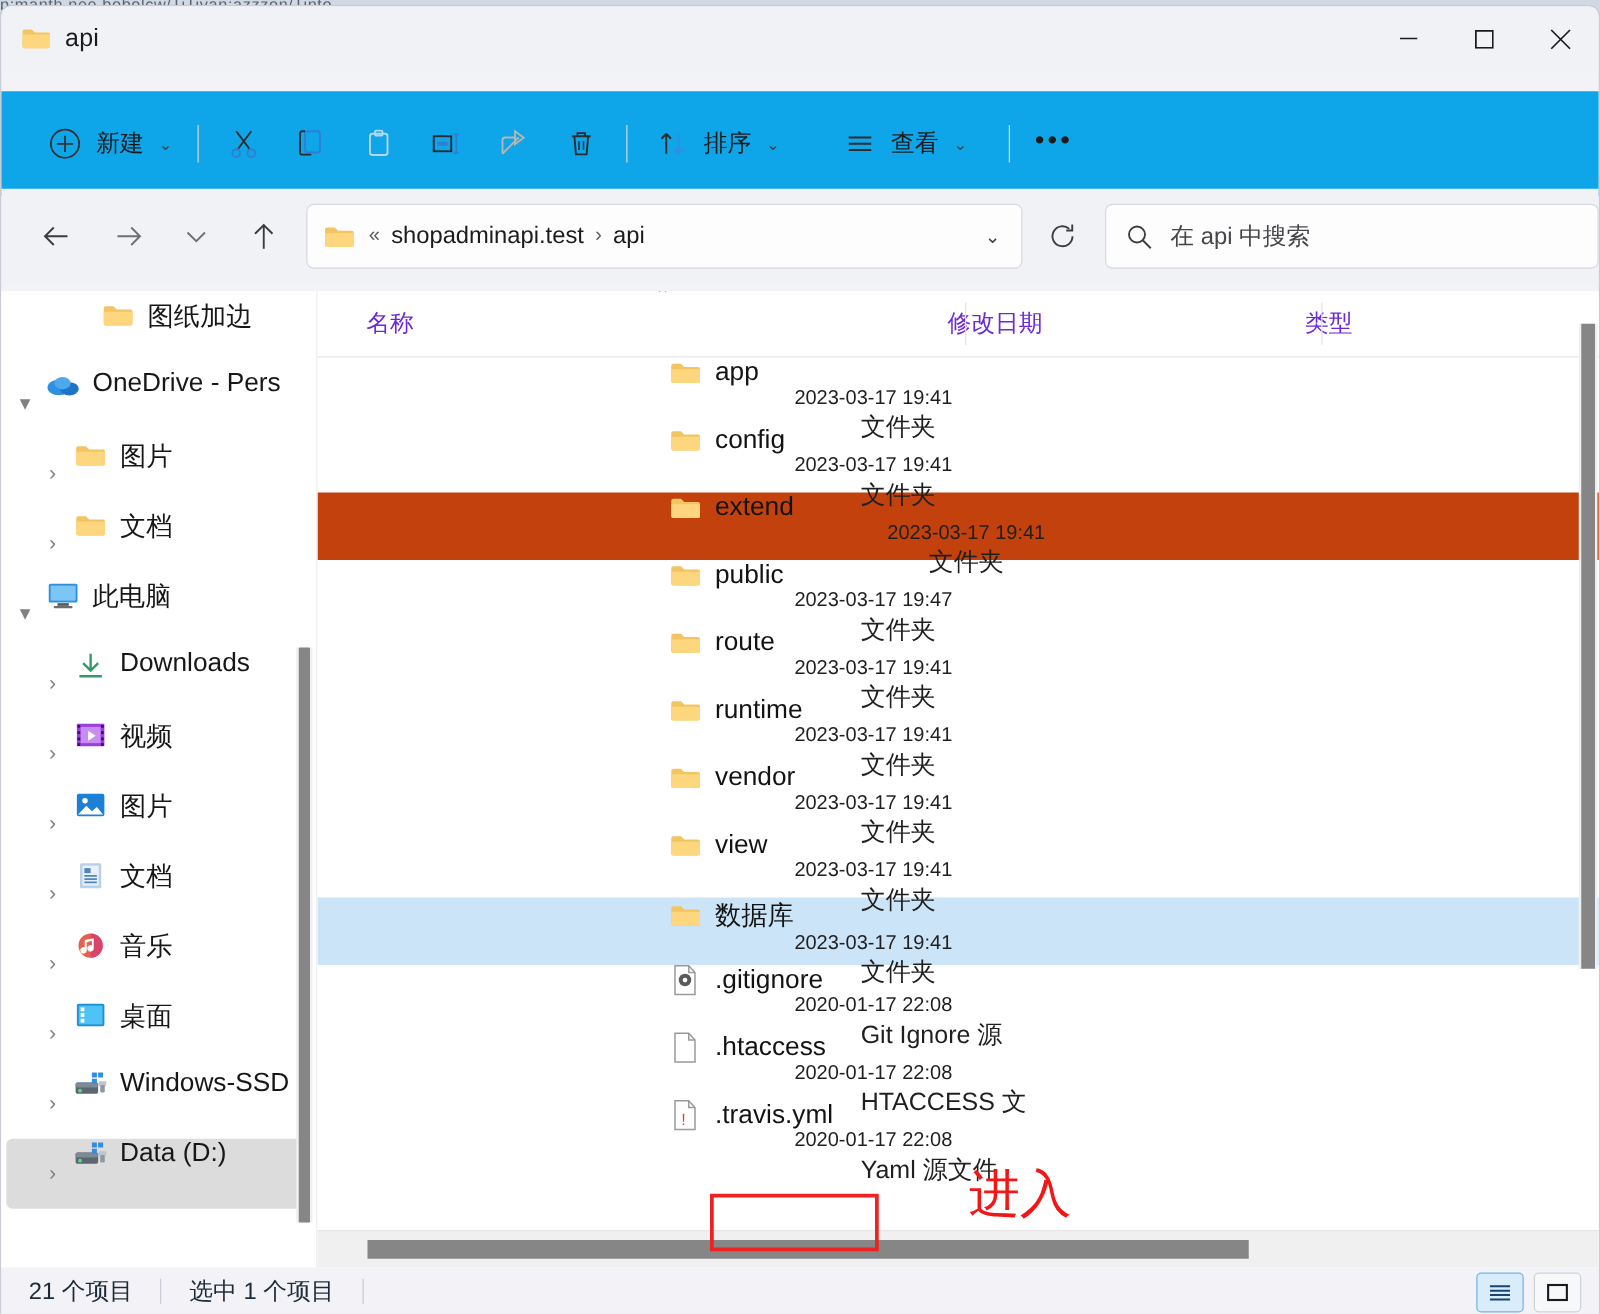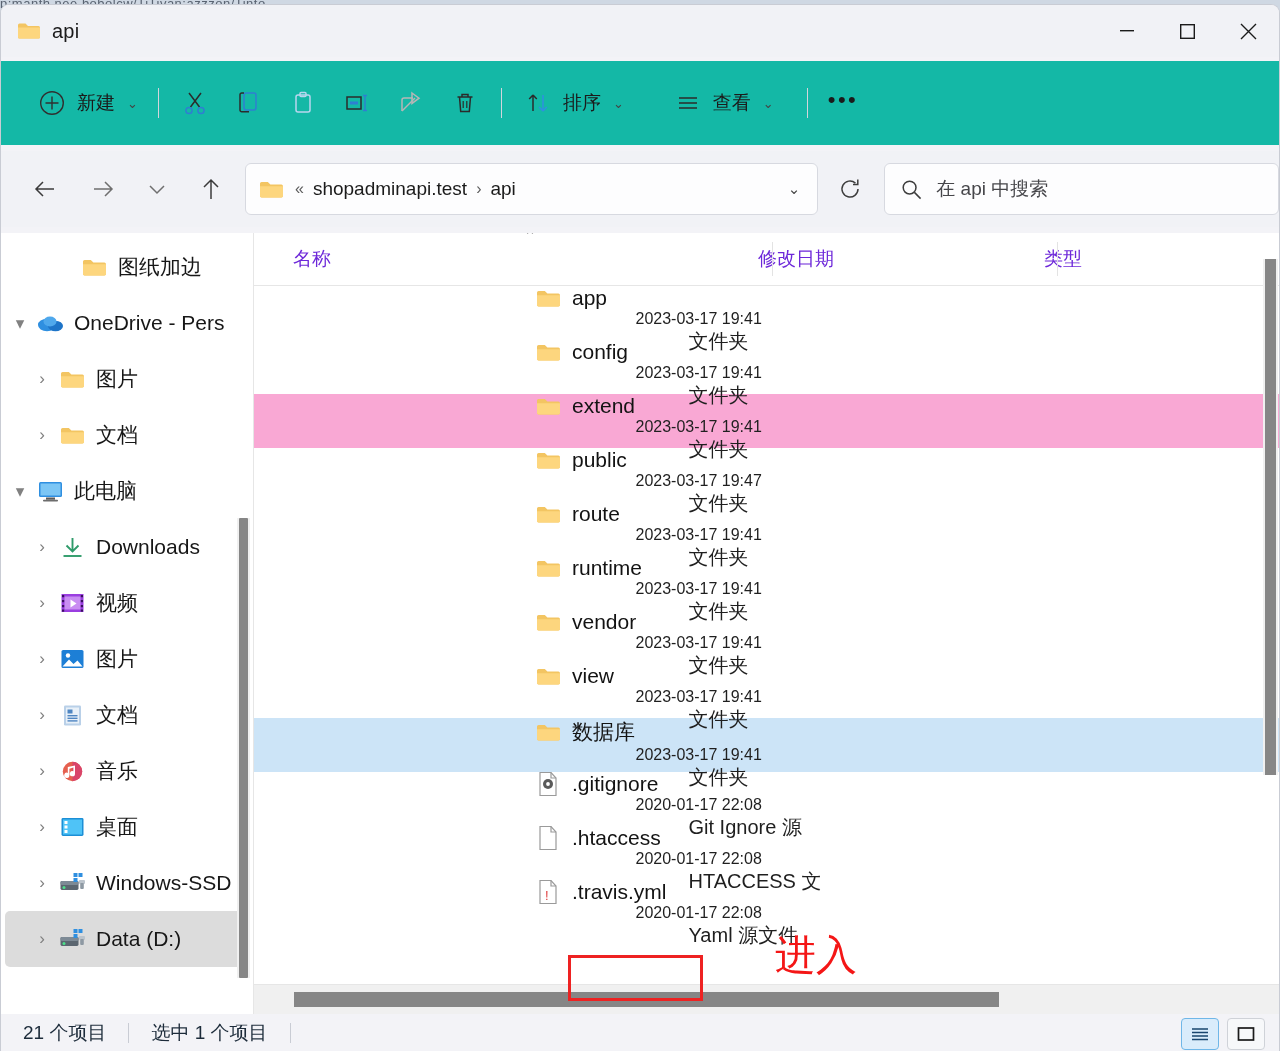--- a/index.html
+++ b/index.html
@@ -35,22 +35,22 @@
     margin-left:11px;font-size:20px;color:#1b1b1b;letter-spacing:.2px;
   }
   .win-buttons{position:absolute;right:0;top:0;height:52px;display:flex;}
   .win-btn{
     width:61px;height:52px;display:flex;align-items:center;justify-content:center;
     color:#1b1b1b;
   }
   .win-btn svg{display:block;}
   
   .cmdbar{
-    position:absolute;left:0;top:56px;width:100%;height:84px;
-    background:#14b8a6;display:flex;align-items:center;
+    position:absolute;left:0;top:68px;width:100%;height:84px;
+    background:#0ea5e9;display:flex;align-items:center;
   }
   .cmd-item{
     display:flex;align-items:center;height:48px;padding:0 11px;border-radius:6px;
     color:#1b1b1b;font-size:19px;gap:9px;
   }
   .cmd-item.first{margin-left:24px;}
   .cmd-icon{display:flex;align-items:center;justify-content:center;width:32px;height:32px;flex:none;}
   .cmd-label{font-size:19px;color:#1b1b1b;white-space:nowrap;}
   .chev{font-size:13px;color:#444;margin-left:3px;line-height:1;}
   .cmd-sep{width:1px;height:30px;background:#d3d5dc;margin:0 9px;flex:none;}
@@ -87,21 +87,21 @@
   .content{
     position:absolute;left:0;top:228px;width:1280px;height:781px;
     background:#ffffff;display:flex;
   }
   
   .navpane{
     position:relative;width:252px;height:781px;background:#ffffff;
     overflow:hidden;flex:none;
   }
   .nav-item{
-    position:relative;height:56px;display:flex;align-items:center;
+    position:relative;height:56px;display:flex;
     margin:0 4px;border-radius:5px;
   }
   .nav-item.sel{background:#dcdcdc;}
   .nav-exp{
     width:30px;display:flex;align-items:center;justify-content:center;
     color:#818181;font-size:17px;flex:none;
   }
   .nav-ico{width:30px;height:26px;display:flex;align-items:center;justify-content:center;flex:none;}
   .nav-lbl{font-size:21px;color:#171717;margin-left:9px;white-space:nowrap;}
   .nav-scroll{
@@ -120,21 +120,21 @@
     position:relative;height:52px;display:flex;align-items:center;
     border-bottom:1px solid #e6e6e6;
   }
   .col-name{width:493px;padding-left:39px;box-sizing:border-box;}
   .col-date{width:286px;padding-left:11px;box-sizing:border-box;}
   .col-type{width:180px;padding-left:11px;box-sizing:border-box;}
   .colhdr .ch{font-size:19px;color:#6d28d9;}
   .col-div{position:absolute;top:9px;width:1px;height:34px;background:#e3e3e3;}
   .rows{position:relative;}
   .row{height:54px;display:flex;align-items:center;flex-direction:column;}
-  .row.hl{background:#f9a8d4;}
+  .row.hl{background:#c2410c;text-align:center;}
   .row.sel{background:#cce4f7;}
   .r-name{width:493px;display:flex;align-items:center;padding-left:14px;box-sizing:border-box;}
   .r-ico{width:26px;height:24px;display:flex;align-items:center;justify-content:center;flex:none;}
   .r-txt{font-size:21px;color:#131313;margin-left:11px;white-space:nowrap;}
   .r-date{width:286px;font-size:16px;color:#1f1f1f;padding-left:11px;box-sizing:border-box;white-space:nowrap;}
   .r-type{width:180px;font-size:20px;color:#1f1f1f;padding-left:11px;box-sizing:border-box;white-space:nowrap;}
   .file-vscroll{
     position:absolute;right:3px;top:26px;width:15px;height:516px;background:#f0f0f0;
   }
   .file-vscroll i{position:absolute;left:2px;top:0;width:11px;height:100%;background:#868686;display:block;}

